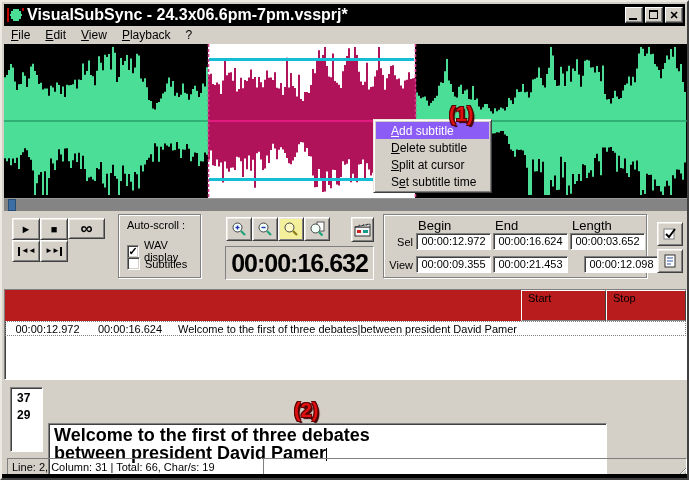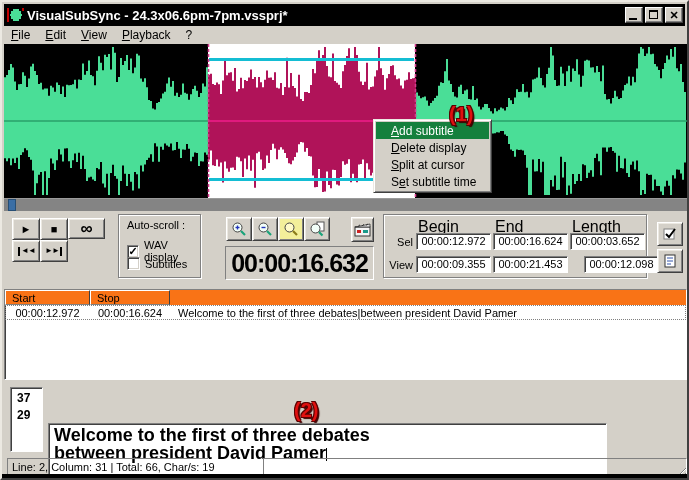--- a/index.html
+++ b/index.html
@@ -3,21 +3,21 @@
 <meta charset="utf-8">
 <style>
   html,body{margin:0;padding:0;background:#c0c0c0;}
   *{box-sizing:border-box;font-family:"Liberation Sans",sans-serif;}
   .window{position:relative;width:689px;height:480px;background:#d4d0c8;
     border:2px solid;border-color:#ece9e2 #404040 #404040 #ece9e2;overflow:hidden;}
   
   .titlebar{position:absolute;left:2px;top:2px;width:681px;height:22px;background:#000;
     display:flex;align-items:center;padding:0 2px;}
   .app-icon{width:17px;height:16px;margin:0 3px 0 1px;flex:0 0 auto;}
-  .title-text{color:#fff;font-weight:bold;font-size:13px;white-space:nowrap;flex:1 1 auto;}
+  .title-text{color:#fff;font-weight:bold;font-size:16px;white-space:nowrap;flex:1 1 auto;}
   .tb-btn{width:18px;height:16px;background:#d4d0c8;border:1px solid;
     border-color:#fff #404040 #404040 #fff;box-shadow:inset -1px -1px 0 #808080;
     margin-left:2px;position:relative;flex:0 0 auto;}
   .glyph-min{position:absolute;left:3px;bottom:2px;width:8px;height:2px;background:#000;}
   .glyph-max{position:absolute;left:3px;top:2px;width:9px;height:9px;border:1px solid #000;border-top-width:2px;}
   .glyph-close{position:absolute;left:0;top:0;width:100%;height:100%;
     font-size:11px;font-weight:bold;text-align:center;line-height:14px;color:#000;}
   
   .menubar{position:absolute;left:2px;top:24px;width:681px;height:18px;display:flex;
     font-size:12px;color:#000;align-items:center;}
@@ -44,29 +44,29 @@
   .gb-label{position:absolute;font-size:11px;color:#000;}
   .checkbox-row{position:absolute;display:flex;align-items:center;font-size:11px;}
   .cb-box{width:13px;height:13px;background:#fff;border:1px solid;border-color:#808080 #fff #fff #808080;
     box-shadow:inset 1px 1px 0 #404040, inset -1px -1px 0 #d4d0c8;
     margin-right:5px;font-size:11px;font-weight:bold;line-height:11px;text-align:center;color:#000;}
   
   .time-box{position:absolute;left:223px;top:244px;width:149px;height:34px;
     border:1px solid;border-color:#808080 #fff #fff #808080;
     font-size:25px;font-weight:bold;letter-spacing:-1px;text-align:center;line-height:32px;color:#000;}
   
-  .svh{position:absolute;top:3px;font-size:16px;}
+  .svh{position:absolute;top:3px;font-size:13px;}
   .sv-row-label{position:absolute;width:29px;text-align:right;font-size:11px;}
   .field{position:absolute;width:75px;height:17px;background:#fff;border:1px solid;
     border-color:#808080 #fff #fff #808080;box-shadow:inset 1px 1px 0 #404040;
     font-size:11px;text-align:center;line-height:15px;color:#000;}
   
   .sublist{position:absolute;left:2px;top:287px;width:683px;height:91px;background:#fff;
     border:1px solid;border-color:#808080 #fff #fff #808080;box-shadow:inset 1px 1px 0 #404040;}
-  .sl-header{display:flex;height:15px;background:#f97316;}
+  .sl-header{display:flex;height:31px;background:#b91c1c;justify-content:flex-end;}
   .sl-hcell{border:1px solid;border-color:#fff #404040 #808080 #fff;font-size:11px;
     padding:1px 0 0 6px;color:#000;}
   .sl-row{display:flex;height:15px;font-size:11px;color:#000;outline:1px dotted #808080;outline-offset:-1px;align-items:center;}
   .sl-c1{width:85px;text-align:center;}
   .sl-c2{width:80px;text-align:center;}
   .sl-c3{flex:1;padding-left:8px;white-space:nowrap;overflow:hidden;}
   
   .linebox{position:absolute;left:8px;top:385px;width:33px;height:65px;background:#fff;
     border:1px solid;border-color:#808080 #fff #fff #808080;box-shadow:inset 1px 1px 0 #404040;
     font-weight:bold;font-size:12px;padding:2px 0 0 6px;line-height:17px;color:#000;}
@@ -79,21 +79,21 @@
     border-color:#808080 #fff #fff #808080;font-size:11px;padding:2px 0 0 4px;color:#000;white-space:nowrap;}
   .grip{position:absolute;right:1px;bottom:1px;width:12px;height:12px;
     background:repeating-linear-gradient(135deg,transparent 0 2px,#808080 2px 3px,#fff 3px 4px);
     clip-path:polygon(100% 0,100% 100%,0 100%);}
   .bottom-strip{position:absolute;left:0;bottom:0;width:689px;height:4px;background:#000;}
   
   .context-menu{position:absolute;left:371px;top:117px;width:119px;background:#d4d0c8;
     border:1px solid;border-color:#ece9e2 #404040 #404040 #ece9e2;
     box-shadow:inset 1px 1px 0 #fff, inset -1px -1px 0 #808080;padding:2px;z-index:20;}
   .cm-item{height:17px;font-size:12px;color:#000;padding:2px 2px 0 15px;white-space:nowrap;}
-  .cm-item.hl{background:#15803d;color:#fff;}
+  .cm-item.hl{background:#8b5cf6;color:#fff;}
   
   .red-note{position:absolute;color:#e01010;font-weight:bold;font-size:20px;z-index:30;
     text-shadow:1px 1px 0 #5a0000,-1px 1px 0 #5a0000,1px -1px 0 #5a0000,-1px -1px 0 #5a0000,2px 2px 1px #3a0000;}
 </style>
 </head>
 <body>
 
 <div class="window">
 
   <div class="titlebar">
@@ -143,21 +143,21 @@
         <line x1="204.5" y1="0" x2="204.5" y2="154" stroke="#d43a8c" stroke-width="1.6" stroke-dasharray="3 2"></line>
         <line x1="411.5" y1="0" x2="411.5" y2="154" stroke="#d43a8c" stroke-width="1.6" stroke-dasharray="3 2"></line>
       </svg>
   </div>
   <div class="wave-scrollbar">
     <div class="wave-thumb"></div>
   </div>
 
   <div class="context-menu">
     <div class="cm-item hl"><span class="k">A</span><span>dd subtitle</span></div>
-    <div class="cm-item"><span class="k">D</span><span>elete display</span></div>
+    <div class="cm-item"><span class="k">D</span><span>elete subtitle</span></div>
     <div class="cm-item"><span class="k">S</span><span>plit at cursor</span></div>
     <div class="cm-item"><span>S</span><span class="k">e</span><span>t subtitle time</span></div>
   </div>
   <div class="red-note" style="left:447px;top:101px;">(1)</div>
 
   <button class="btn" style="left:10px;top:216px;width:28px;height:22px;">
       <span class="tri">►</span>
     </button>
   <button class="btn" style="left:38px;top:216px;width:28px;height:22px;">
       <span class="tri">■</span>

